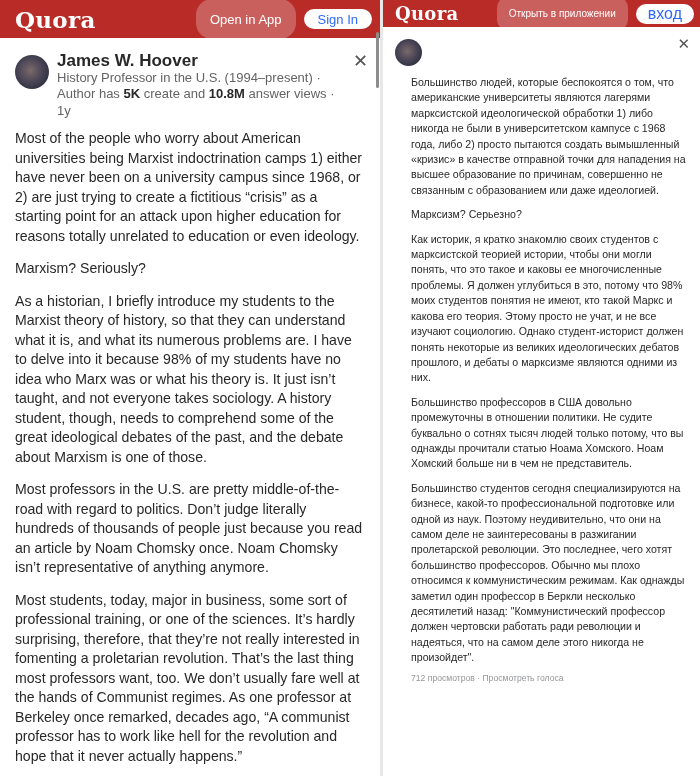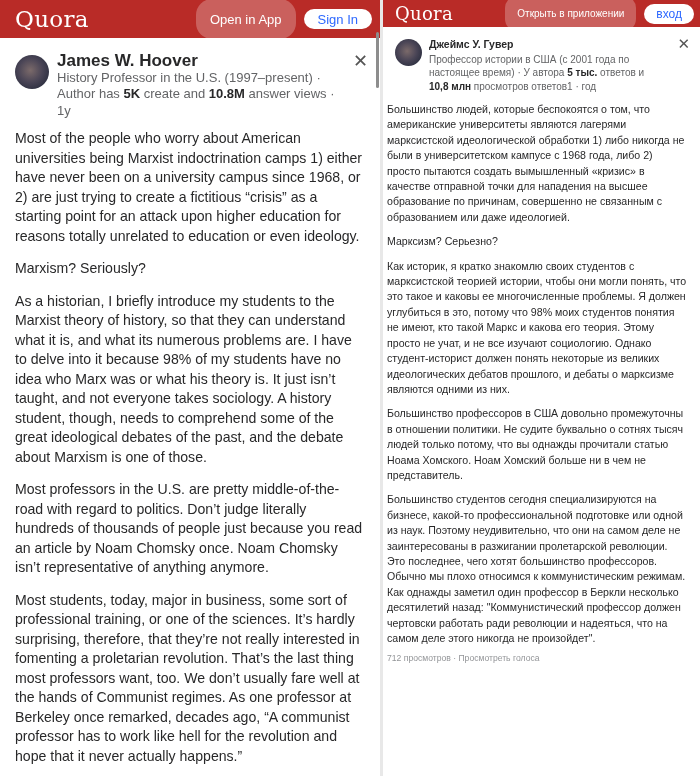--- a/index.html
+++ b/index.html
@@ -6,67 +6,67 @@
   html, body { width: 700px; height: 776px; overflow: hidden; background: #ffffff; }
   body { font-family: "Liberation Sans", "DejaVu Sans", sans-serif; color: #282829; position: relative; }
 
   .panel { position: absolute; top: 0; height: 776px; overflow: hidden; background: #fff; }
   .panel.left { left: 0; width: 380px; }
   .panel.right { left: 383px; width: 317px; }
   .divider { position: absolute; left: 380px; top: 0; width: 3px; height: 776px; background: #e8e8e8; }
 
   .topbar { height: 38px; background: #b92b27; display: flex; align-items: center; justify-content: space-between; padding: 0 8px 0 15px; }
   .panel.right .topbar { height: 27px; padding: 0 6px 0 12px; }
-  .logo { font-family: "DejaVu Serif", "Liberation Serif", serif; font-weight: normal; color: #ffffff; font-size: 23px; letter-spacing: 0.3px; }
+  .logo { font-family: "DejaVu Serif", "Liberation Serif", serif; font-weight: bold; color: #ffffff; font-size: 23px; letter-spacing: 0.3px; }
   .panel.right .logo { font-size: 18px; }
   .top-actions { display: flex; align-items: center; gap: 8px; }
   .btn-open { background: rgba(255,255,255,0.25); color: #ffffff; border-radius: 16px; height: 40px; padding: 0 14px; font-size: 13px; display: flex; align-items: center; }
   .btn-sign { background: #ffffff; color: #2e69ff; border-radius: 16px; height: 20px; padding: 0 14px; font-size: 13px; display: flex; align-items: center; }
   .panel.right .btn-open { height: 35px; font-size: 10px; padding: 0 12px; border-radius: 12px; }
-  .panel.right .btn-sign { height: 20px; font-size: 12px; padding: 0 12px; border-radius: 12px; }
+  .panel.right .btn-sign { height: 20px; font-size: 16px; padding: 0 12px; border-radius: 12px; }
 
   .scrollbar { position: absolute; left: 376px; top: 32px; width: 3px; height: 56px; background: #8d8d8d; border-radius: 2px; }
 
   .author { position: relative; display: flex; padding: 15px 15px 0 15px; }
   .panel.right .author { padding: 11px 12px 0 12px; }
   .avatar { width: 34px; height: 34px; border-radius: 50%; flex: none; margin-right: 8px; margin-top: 2px;
             background: radial-gradient(circle at 45% 45%, #7b6a6a 0%, #4a4556 45%, #2f3142 75%, #3c3f55 100%); }
   .panel.right .avatar { width: 27px; height: 27px; margin-right: 7px; margin-top: 1px; }
   .author-info { flex: 1; font-size: 13px; line-height: 16.5px; color: #636466; padding-right: 22px; }
   .panel.right .author-info { font-size: 10px; line-height: 13.5px; }
   .author-name { font-weight: bold; color: #282829; font-size: 17px; }
   .panel.right .author-name { font-size: 10.5px; margin-bottom: 1px; }
   .author-meta b { color: #282829; }
   .close-x { position: absolute; right: 12px; top: 14px; font-size: 18px; color: #555; line-height: 1; }
   .panel.right .close-x { right: 10px; top: 9px; font-size: 15px; }
 
   .content { padding: 10px 15px 0 15px; font-size: 14.1px; line-height: 19.5px; color: #282829; }
   .content p { margin-bottom: 13px; }
-  .panel.right .content { padding: 9px 12px 0 4px; font-size: 10.6px; line-height: 15.4px; }
+  .panel.right .content { padding: 9px 12px 0 28px; font-size: 10.6px; line-height: 15.4px; }
   .panel.right .content p { margin-bottom: 9px; }
   .footer-meta { font-size: 11.5px; color: #939598; margin-top: -6px; }
   .panel.right .footer-meta { font-size: 8.6px; margin-top: -4px; }
 </style>
 </head>
 <body>
 
 <div class="panel left">
   <div class="topbar">
     <span class="logo">Quora</span>
     <div class="top-actions">
       <span class="btn-open">Open in App</span>
       <span class="btn-sign">Sign In</span>
     </div>
   </div>
 
   <div class="author">
     <div class="avatar"></div>
     <div class="author-info">
       <div class="author-name">James W. Hoover</div>
-      <div class="author-meta"><span>History Professor in the U.S. (1997–present) · Author has </span><b>5K</b><span> create and </span><b>10.8M</b><span> answer views · 1y</span></div>
+      <div class="author-meta"><span>History Professor in the U.S. (1994–present) · Author has </span><b>5K</b><span> create and </span><b>10.8M</b><span> answer views · 1y</span></div>
     </div>
     <span class="close-x">✕</span>
   </div>
 
   <div class="content">
     <p>Most of the people who worry about American universities being Marxist indoctrination camps 1) either have never been on a university campus since 1968, or 2) are just trying to create a fictitious “crisis” as a starting point for an attack upon higher education for reasons totally unrelated to education or even ideology.</p>
     <p>Marxism? Seriously?</p>
     <p>As a historian, I briefly introduce my students to the Marxist theory of history, so that they can understand what it is, and what its numerous problems are. I have to delve into it because 98% of my students have no idea who Marx was or what his theory is. It just isn’t taught, and not everyone takes sociology. A history student, though, needs to comprehend some of the great ideological debates of the past, and the debate about Marxism is one of those.</p>
     <p>Most professors in the U.S. are pretty middle-of-the-road with regard to politics. Don’t judge literally hundreds of thousands of people just because you read an article by Noam Chomsky once. Noam Chomsky isn’t representative of anything anymore.</p>
     <p>Most students, today, major in business, some sort of professional training, or one of the sciences. It’s hardly surprising, therefore, that they’re not really interested in fomenting a proletarian revolution. That’s the last thing most professors want, too. We don’t usually fare well at the hands of Communist regimes. As one professor at Berkeley once remarked, decades ago, “A communist professor has to work like hell for the revolution and hope that it never actually happens.”</p>
@@ -82,24 +82,20 @@
   <div class="topbar">
     <span class="logo">Quora</span>
     <div class="top-actions">
       <span class="btn-open">Открыть в приложении</span>
       <span class="btn-sign">вход</span>
     </div>
   </div>
 
   <div class="author">
     <div class="avatar"></div>
-    <div class="author-info">
-      <div class="author-name">Джеймс У. Гувер</div>
-      <div class="author-meta"><span>Профессор истории в США (с 2001 года по настоящее время) · У автора </span><b>5 тыс.</b><span> ответов и </span><b>10,8 млн</b><span> просмотров ответов1 · год</span></div>
-    </div>
     <span class="close-x">✕</span>
   </div>
 
   <div class="content">
     <p>Большинство людей, которые беспокоятся о том, что американские университеты являются лагерями марксистской идеологической обработки 1) либо никогда не были в университетском кампусе с 1968 года, либо 2) просто пытаются создать вымышленный «кризис» в качестве отправной точки для нападения на высшее образование по причинам, совершенно не связанным с образованием или даже идеологией.</p>
     <p>Марксизм? Серьезно?</p>
     <p>Как историк, я кратко знакомлю своих студентов с марксистской теорией истории, чтобы они могли понять, что это такое и каковы ее многочисленные проблемы. Я должен углубиться в это, потому что 98% моих студентов понятия не имеют, кто такой Маркс и какова его теория. Этому просто не учат, и не все изучают социологию. Однако студент-историст должен понять некоторые из великих идеологических дебатов прошлого, и дебаты о марксизме являются одними из них.</p>
     <p>Большинство профессоров в США довольно промежуточны в отношении политики. Не судите буквально о сотнях тысяч людей только потому, что вы однажды прочитали статью Ноама Хомского. Ноам Хомский больше ни в чем не представитель.</p>
     <p>Большинство студентов сегодня специализируются на бизнесе, какой-то профессиональной подготовке или одной из наук. Поэтому неудивительно, что они на самом деле не заинтересованы в разжигании пролетарской революции. Это последнее, чего хотят большинство профессоров. Обычно мы плохо относимся к коммунистическим режимам. Как однажды заметил один профессор в Беркли несколько десятилетий назад: "Коммунистический профессор должен чертовски работать ради революции и надеяться, что на самом деле этого никогда не произойдет".</p>
     <div class="footer-meta"><span>712 просмотров</span><span> · </span><span>Просмотреть голоса</span></div>

